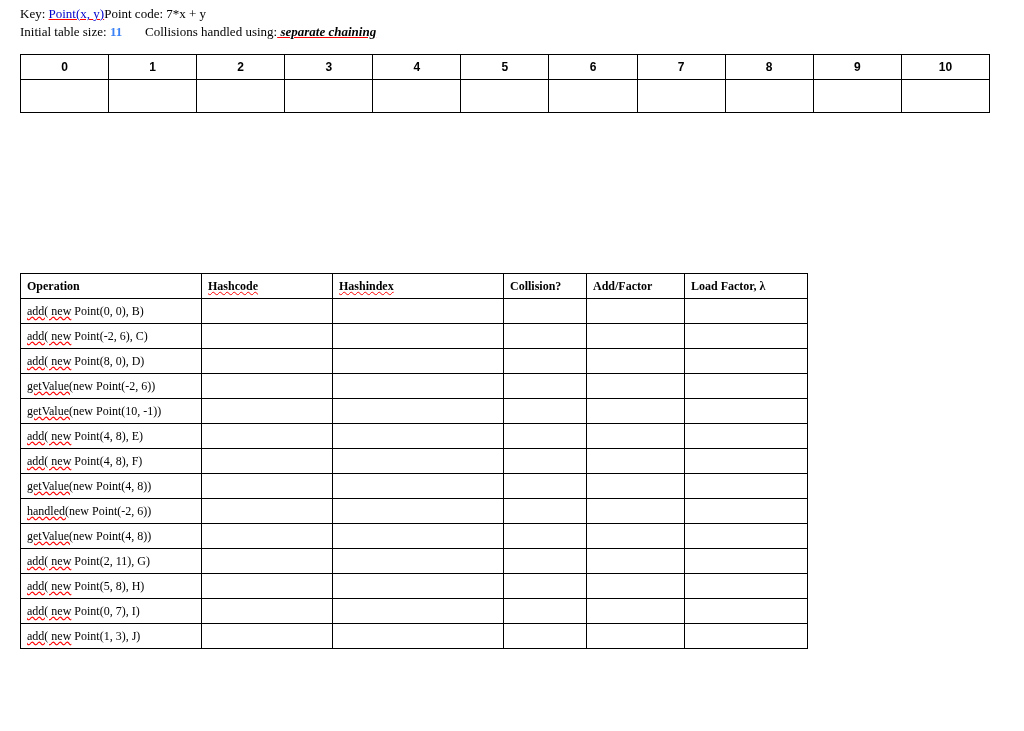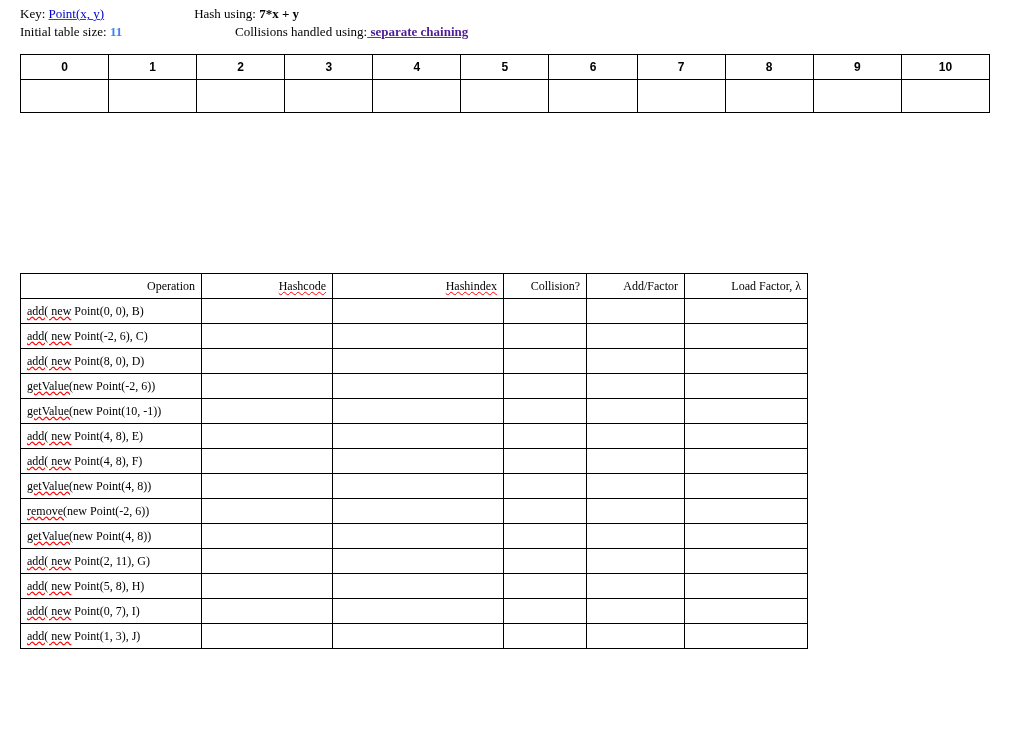--- a/index.html
+++ b/index.html
@@ -13,35 +13,35 @@
     .header-line {
       margin-bottom: 2px;
     }
     .key-link {
       color: #0000cc;
       text-decoration: underline;
       text-decoration-color: red;
       text-decoration-thickness: 1.2px;
     }
     .hash-formula {
-      font-weight: bold;
+      font-weight: normal;
     }
     .red-bold {
       color: #3b82f6;
       font-weight: bold;
     }
     .red-bold-link {
-      color: #4c1d95;
-      font-weight: bold;
+      color: #000000;
+      font-weight: bold;
+      font-style: italic;
       text-decoration: underline;
       text-decoration-color: red;
     }
     .header-row {
       display: flex;
-      gap: 90px;
     }
     
     .hash-table {
       border-collapse: collapse;
       margin-top: 14px;
       width: 970px;
       table-layout: fixed;
     }
     .hash-table td {
       border: 1px solid #000;
@@ -62,22 +62,22 @@
       border-collapse: collapse;
       table-layout: fixed;
     }
     .ops-table th, .ops-table td {
       border: 1px solid #000;
       font-size: 12px;
       padding: 3px 6px;
       height: 18px;
     }
     .ops-table th {
-      font-weight: normal;
-      text-align: right;
+      font-weight: bold;
+      text-align: left;
       white-space: nowrap;
     }
     .col-op { width: 168px; }
     .col-hc { width: 118px; }
     .col-hi { width: 158px; }
     .col-coll { width: 70px; }
     .col-ar { width: 85px; }
     .col-lf { width: 110px; }
     .wavy {
       text-decoration: underline;
@@ -96,21 +96,21 @@
     }
   </style>
 </head>
 <body>
 
 <div class="header-row header-line">
   <span>
     <span>Key: </span><span class="key-link">Point(x, y)</span>
   </span>
   <span>
-    <span>Hash using: </span><span class="hash-formula">7*x + y</span>
+    <span>Point code: </span><span class="hash-formula">7*x + y</span>
   </span>
 </div>
 <div class="header-row header-line">
   <span style="min-width:125px;">
     <span>Initial table size: </span><span class="red-bold">11</span>
   </span>
   <span>
     <span>Collisions handled using:</span><span class="red-bold-link"> separate chaining</span>
   </span>
 </div>
@@ -218,21 +218,21 @@
       </tr>
       <tr>
         <td class="op-cell"><span class="op-fn">getValue(</span>new Point(4, 8))</td>
         <td></td>
         <td></td>
         <td></td>
         <td></td>
         <td></td>
       </tr>
       <tr>
-        <td class="op-cell"><span class="op-fn">remove(</span>new Point(-2, 6))</td>
+        <td class="op-cell"><span class="op-fn">handled(</span>new Point(-2, 6))</td>
         <td></td>
         <td></td>
         <td></td>
         <td></td>
         <td></td>
       </tr>
       <tr>
         <td class="op-cell"><span class="op-fn">getValue(</span>new Point(4, 8))</td>
         <td></td>
         <td></td>

